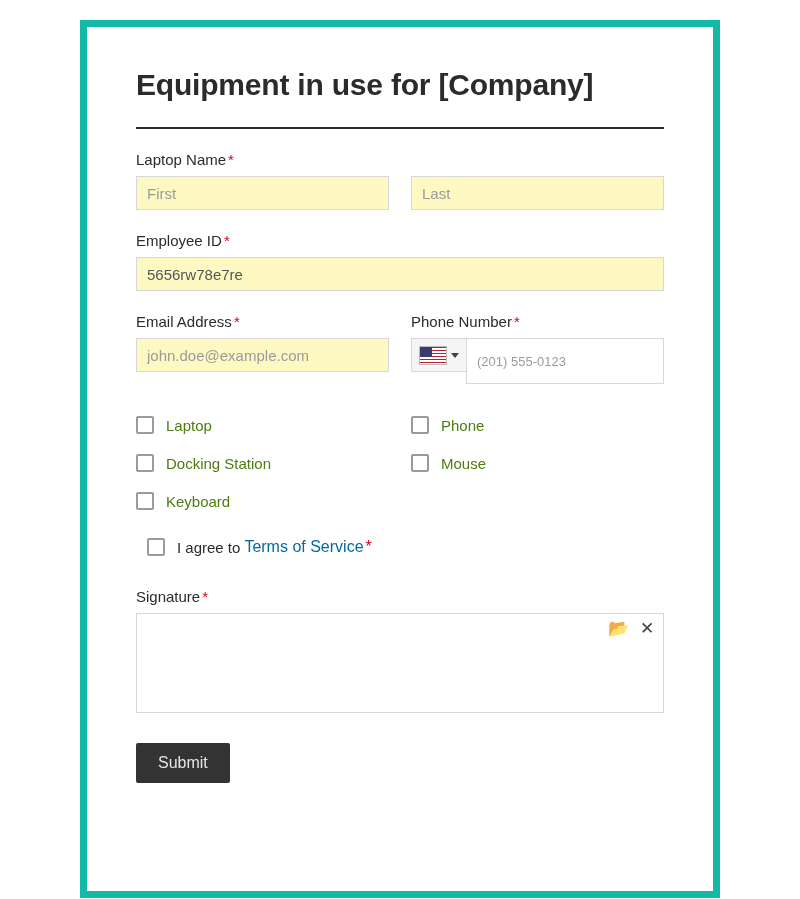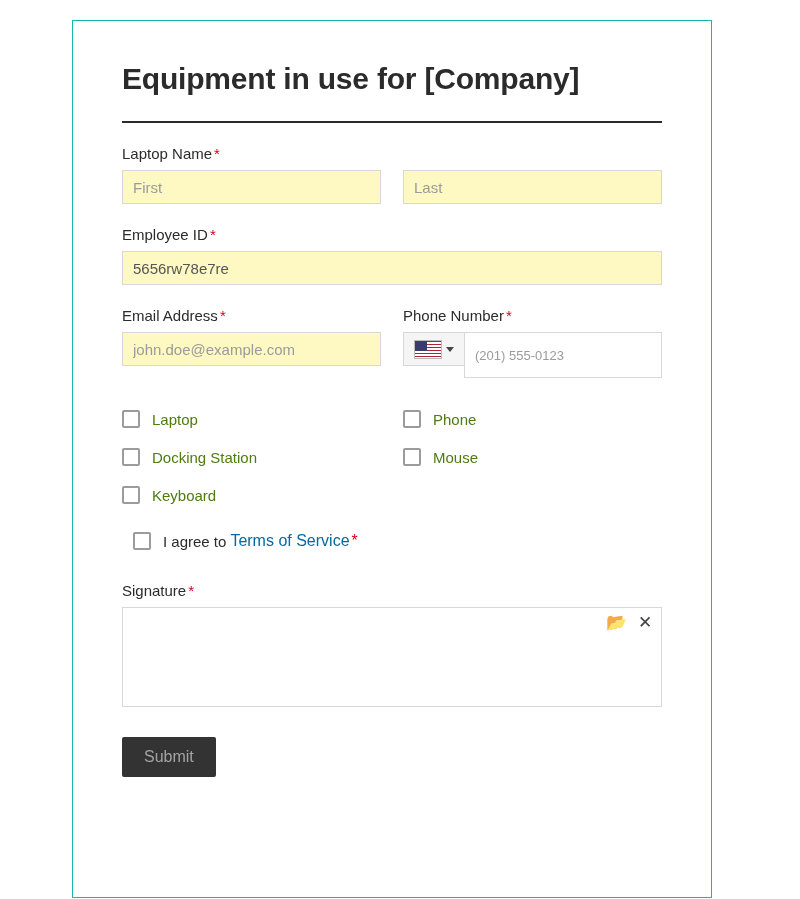--- a/index.html
+++ b/index.html
@@ -12,26 +12,26 @@
     font-family: "Liberation Sans", sans-serif;
   }
   .page {
     width: 800px;
     height: 899px;
     background: #ffffff;
     position: relative;
   }
   .form-card {
     position: absolute;
-    left: 72px;
+    left: 80px;
     top: 20px;
     width: 640px;
     height: 878px;
     background: #ffffff;
-    border: 1px solid #14b8a6;
+    border: 7px solid #14b8a6;
   }
   .form-inner {
     padding: 40px 49px 0 49px;
   }
   .form-title {
     font-size: 30px;
     font-weight: bold;
     color: #2b2b2b;
     letter-spacing: -0.2px;
     margin: 0;
@@ -186,21 +186,21 @@
     color: #444;
     display: inline-flex;
     align-items: center;
     justify-content: center;
     font-size: 17px;
     line-height: 1;
   }
   .submit-btn {
     margin-top: 30px;
     background: #333333;
-    color: #a3a3a3;
+    color: #e5e5e5;
     border: none;
     padding: 0 22px;
     height: 40px;
     font-size: 16px;
     font-family: "Liberation Sans", sans-serif;
     cursor: pointer;
     border-radius: 2px;
     text-align: center;
   }
 </style>

